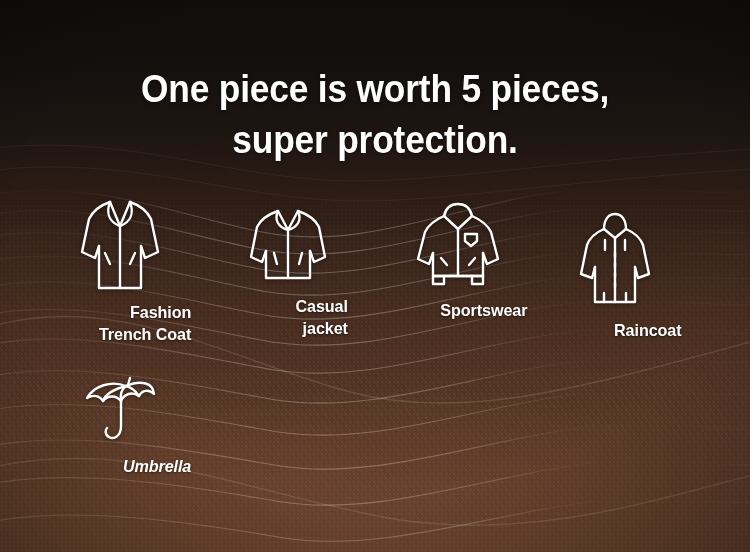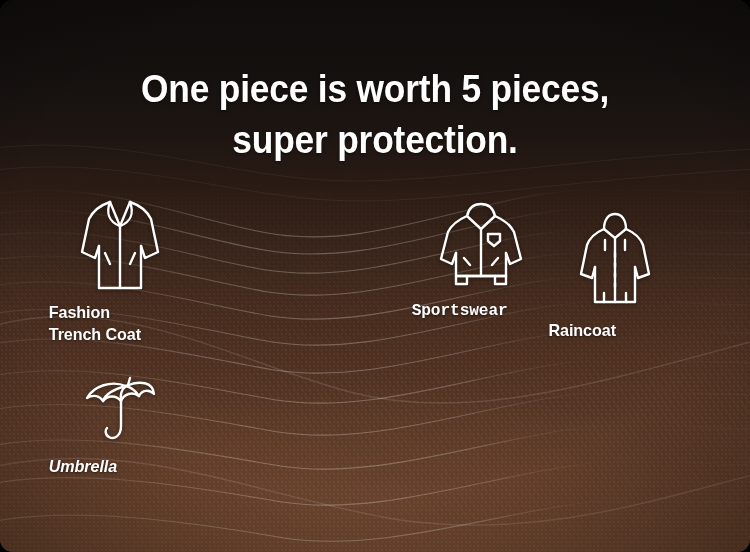--- a/index.html
+++ b/index.html
@@ -7,21 +7,20 @@
     padding: 0;
     background: #000;
   }
   #banner {
     position: relative;
     width: 750px;
     height: 552px;
     overflow: hidden;
     font-family: "Liberation Sans", "DejaVu Sans", sans-serif;
     background: #12100e;
-    border-radius: 13px;
   }
 
   
   .bg-base {
     position: absolute;
     inset: 0;
     background: linear-gradient(
         to bottom,
         #100d0c 0%,
         #14100e 12%,
@@ -88,21 +87,21 @@
     font-weight: bold;
     line-height: 1.34;
     letter-spacing: -0.2px;
     transform: scaleX(0.93);
     text-shadow: 0 1px 3px rgba(0,0,0,0.55);
     white-space: pre-line;
   }
 
   .item {
     position: absolute;
-    text-align: left;
+    text-align: right;
   }
   .icon-wrap {
     display: flex;
     align-items: flex-end;
     justify-content: center;
   }
   .icon-wrap svg {
     display: block;
     filter: drop-shadow(0 1px 2px rgba(0,0,0,0.45));
   }
@@ -114,21 +113,21 @@
     line-height: 1.28;
     letter-spacing: -0.1px;
     transform: scaleX(0.95);
     text-shadow: 0 1px 3px rgba(0,0,0,0.6);
     white-space: pre-line;
   }
 
   
   #item-trench   { left: 45px;  top: 196px; width: 150px; }
   #item-casual   { left: 225px; top: 206px; width: 126px; }
-  #item-sports   { left: 408px; top: 202px; width: 146px; font-family: Liberation Mono, monospace; }
+  #item-sports   { left: 385px; top: 202px; width: 146px; }
   #item-raincoat { left: 545px; top: 212px; width: 140px; }
   #item-umbrella { left: 45px;  top: 370px; width: 150px; font-style: italic; }
 
   #item-trench   .icon-wrap { height: 98px; }
   #item-casual   .icon-wrap { height: 82px; }
   #item-sports   .icon-wrap { height: 90px; }
   #item-raincoat .icon-wrap { height: 100px; }
   #item-umbrella .icon-wrap { height: 78px; }
 </style>
 </head>
@@ -196,20 +195,39 @@
             <path d="M62,50 L62,92 L41,92"></path>
             <path d="M26,57 L31,68"></path>
             <path d="M56,57 L51,68"></path>
           </g>
         </svg>
       </div>
       <div class="item-label">Fashion
 Trench Coat</div>
     </div>
 
+    <div class="item" id="item-casual">
+      <div class="icon-wrap">
+        <svg width="80" height="82" viewBox="0 0 80 82">
+          <g fill="none" stroke="#ffffff" stroke-width="2.4" stroke-linecap="round" stroke-linejoin="round">
+            <path d="M30,5 L40,24 L50,5"></path>
+            <path d="M30,5 C 26,14 30,21 40,24"></path>
+            <path d="M50,5 C 54,14 50,21 40,24"></path>
+            <path d="M30,5 C 21,8 13,13 9,21 L3,51 L14,56 L18,45"></path>
+            <path d="M50,5 C 59,8 67,13 71,21 L77,51 L66,56 L62,45"></path>
+            <path d="M18,45 L18,72 L40,72 L40,24"></path>
+            <path d="M62,45 L62,72 L40,72"></path>
+            <path d="M26,47 L29,58"></path>
+            <path d="M54,47 L51,58"></path>
+          </g>
+        </svg>
+      </div>
+      <div class="item-label">Casual
+jacket</div>
+    </div>
 
     <div class="item" id="item-sports">
       <div class="icon-wrap">
         <svg width="88" height="90" viewBox="0 0 88 90">
           <g fill="none" stroke="#ffffff" stroke-width="2.4" stroke-linecap="round" stroke-linejoin="round">
             <path d="M30,14 C 32,5 38,2 44,2 C 50,2 56,5 58,14"></path>
             <path d="M30,14 L44,27 L58,14"></path>
             <path d="M30,14 C 23,17 15,22 11,30 L4,57 L15,62 L19,51"></path>
             <path d="M58,14 C 65,17 73,22 77,30 L84,57 L73,62 L69,51"></path>
             <path d="M19,51 L19,74 L44,74 L44,27"></path>

